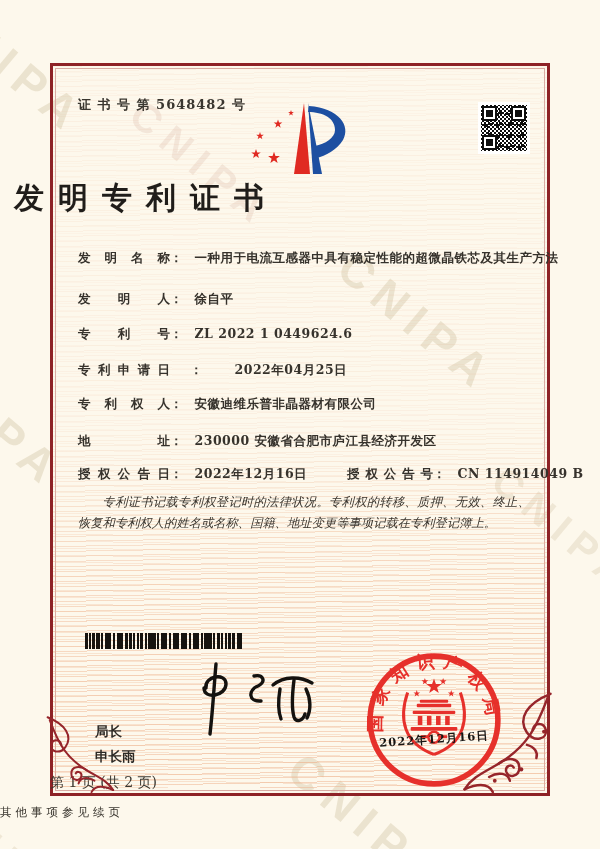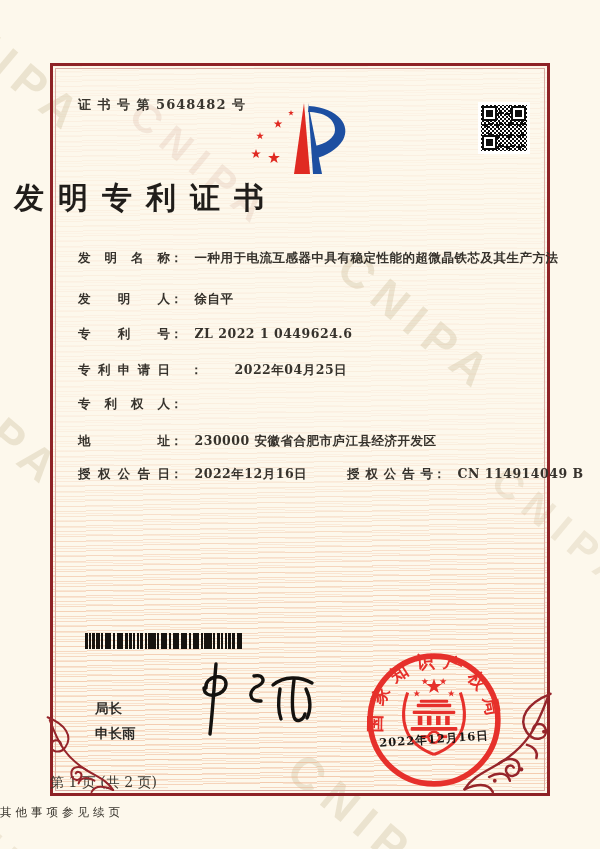--- a/index.html
+++ b/index.html
@@ -66,21 +66,21 @@
          font-size:12.3px;line-height:1.72;font-style:italic;color:#3a352e;text-align:justify;}
   .paras p{margin:0;text-indent:2em;}
   
   .barcode{
     position:absolute;left:85px;top:633px;width:157px;height:16px;z-index:3;
     background-image:
       repeating-linear-gradient(90deg,#17130f 0 2px,transparent 2px 4px),
       repeating-linear-gradient(90deg,#17130f 0 1px,transparent 1px 7px),
       repeating-linear-gradient(90deg,#17130f 0 3px,transparent 3px 11px);
   }
-  .signer{position:absolute;left:95px;top:697px;z-index:3;
+  .signer{position:absolute;left:95px;top:720px;z-index:3;
           font-family:"Liberation Sans",sans-serif;font-weight:bold;font-size:13.5px;color:#2c2925;line-height:1.85;}
   .sig{position:absolute;left:168px;top:658px;z-index:4;}
   .seal{position:absolute;left:362px;top:648px;z-index:3;opacity:0.93;}
   .seal-date{
     position:absolute;left:368px;top:732px;width:132px;z-index:4;text-align:center;
     font-size:11.5px;font-weight:bold;letter-spacing:1px;color:#171513;transform:rotate(-4deg);
   }
   .pagenum{position:absolute;left:50px;width:494px;top:774px;z-index:3;text-align:left;
            font-size:14px;color:#3a362f;}
   .note{position:absolute;left:0;right:0;top:805px;z-index:3;text-align:left;
@@ -143,37 +143,39 @@
   <span class="fvalue">ZL 2022 1 0449624.6</span>
 </div>
 <div class="row" style="top:362px;gap:20px;">
   <span class="flabel">专利申请日</span>
     <span class="colon">：</span>
   <span class="fvalue">2022年04月25日</span>
 </div>
 <div class="row" style="top:384px;margin-top:12px;">
   <span class="flabel">专利权人</span>
     <span class="colon">：</span>
+  <span class="fvalue">安徽迪维乐普非晶器材有限公司</span>
 </div>
 <div class="row" style="top:433px;">
   <span class="flabel">地址</span>
     <span class="colon">：</span>
   <span class="fvalue">230000 安徽省合肥市庐江县经济开发区</span>
 </div>
 <div class="row" style="top:466px;justify-content:flex-end;">
   <span class="flabel">授权公告日</span>
     <span class="colon">：</span>
   <span class="fvalue">2022年12月16日</span>
   <span class="grant-gap"></span>
   <span class="flabel narrow">授权公告号</span>
     <span class="colon">：</span>
   <span class="fvalue">CN 114914049 B</span>
 </div>
 
 <div class="paras">
+  <p>专利证书记载专利权登记时的法律状况。专利权的转移、质押、无效、终止、恢复和专利权人的姓名或名称、国籍、地址变更等事项记载在专利登记簿上。</p>
 </div>
 
 <div class="barcode"></div>
 
 <div class="signer">
   <div>局长</div>
   <div>申长雨</div>
 </div>
 
 <svg class="sig" width="160" height="85" viewBox="0 0 160 85">

